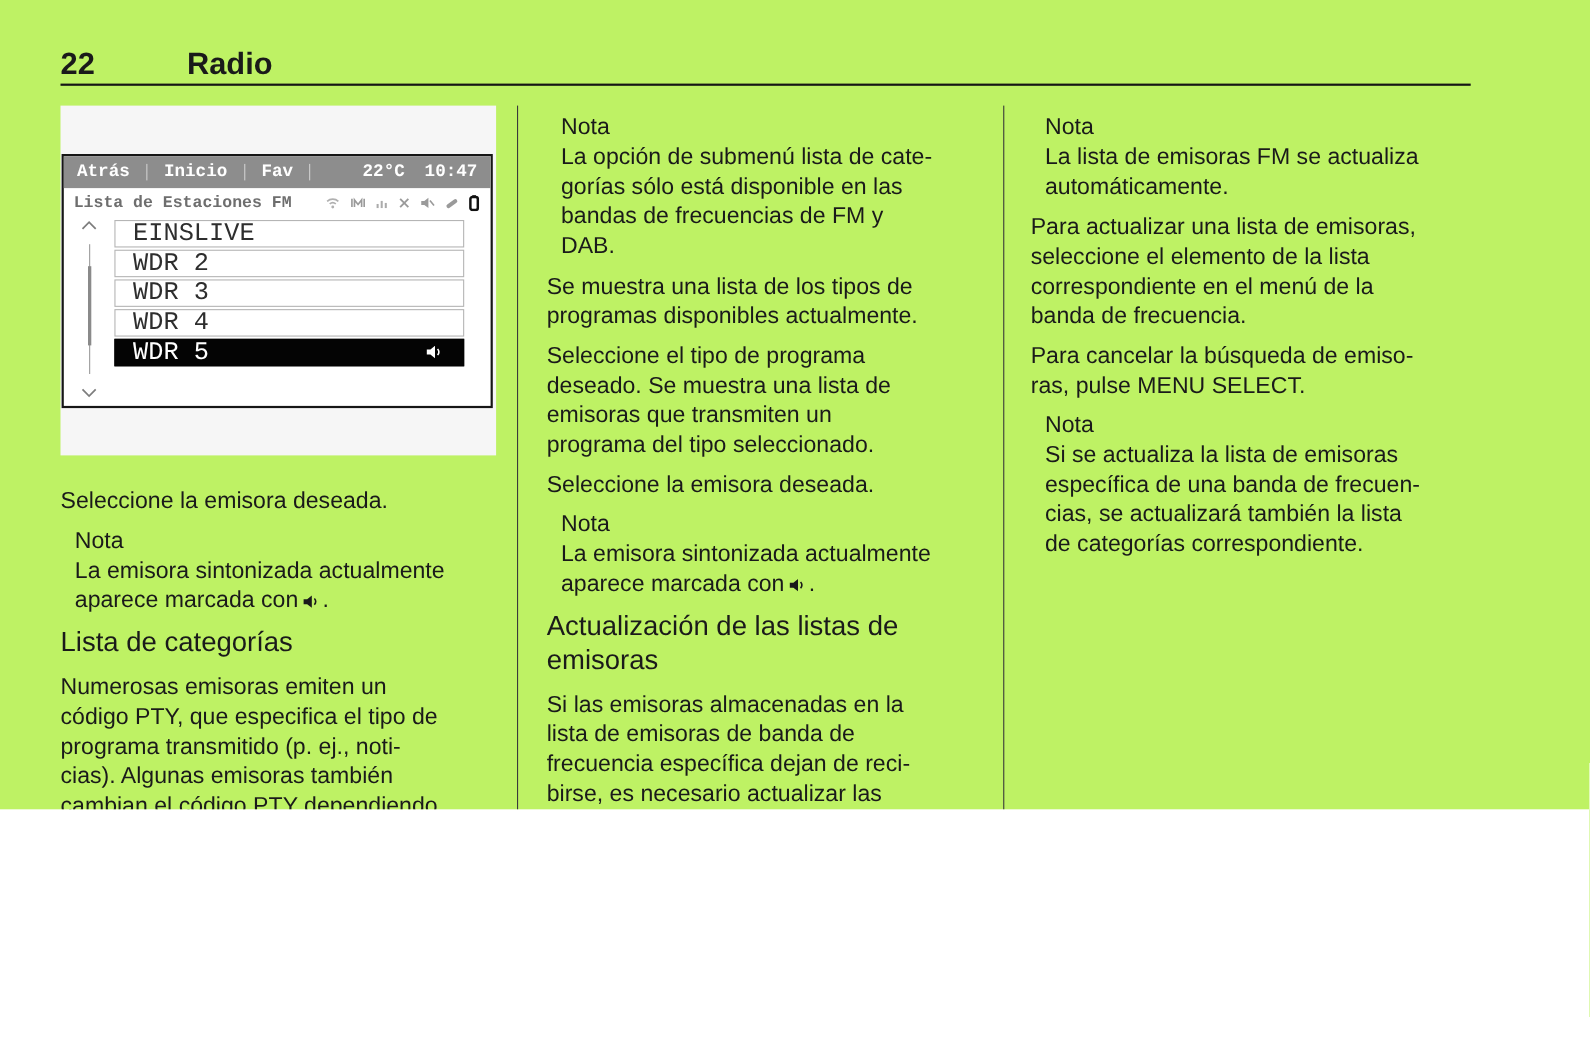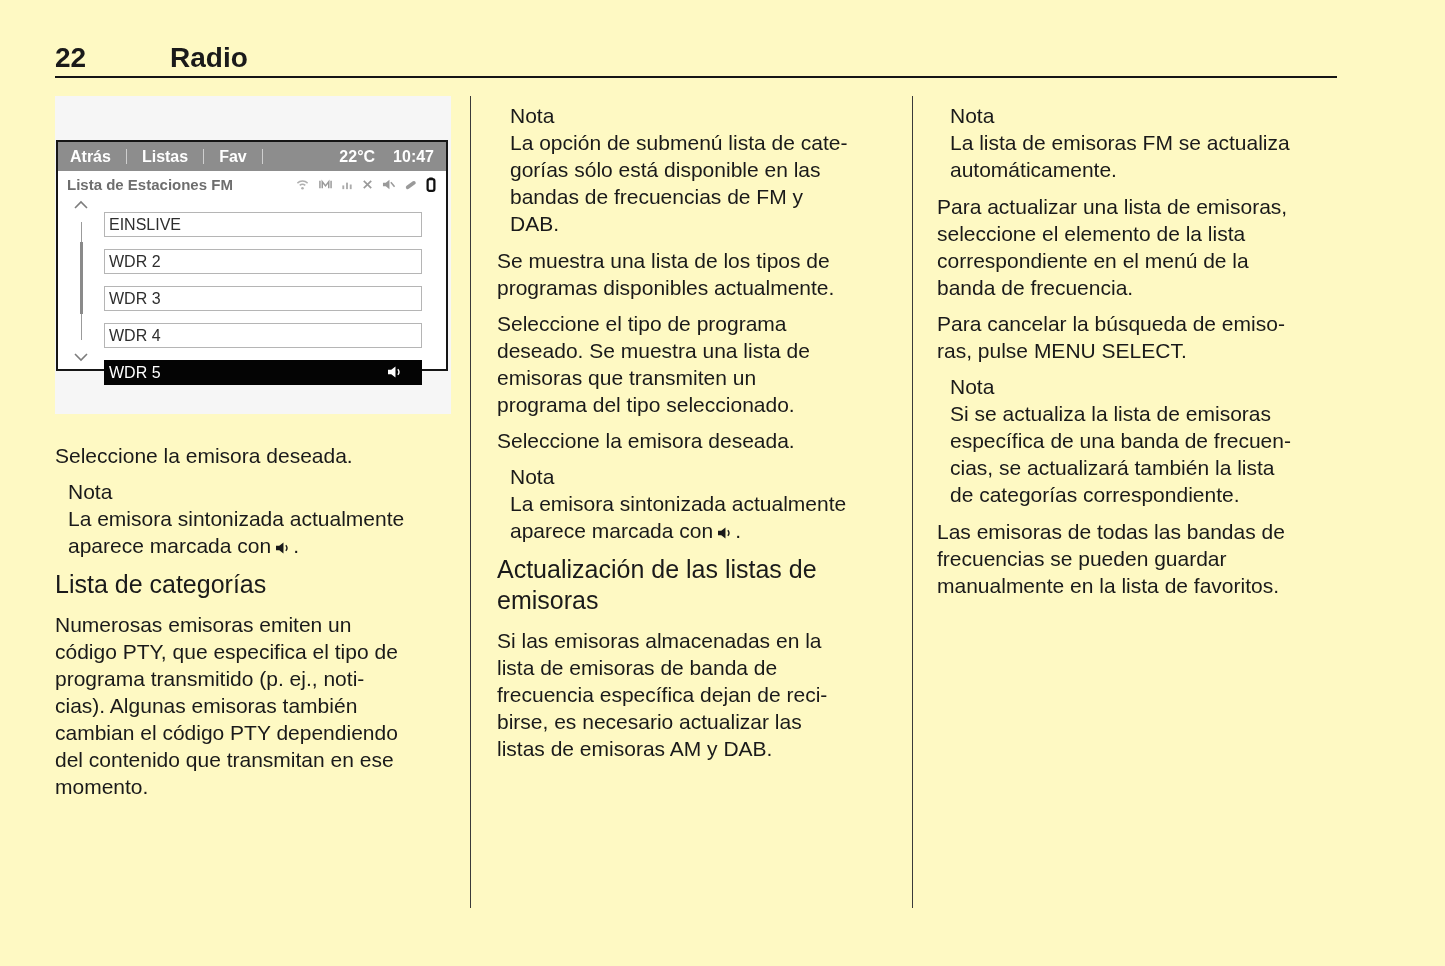--- a/index.html
+++ b/index.html
@@ -1,16 +1,16 @@
 <!DOCTYPE html>
 <html><head>
 <meta charset="utf-8">
 <style>
   html,body{margin:0;padding:0;background:#fff;}
-  .page{position:relative;width:1445px;height:966px;background:#fef9c3;overflow:hidden;
+  .page{position:relative;width:1445px;height:736px;background:#bef264;overflow:hidden;
         font-family:"Liberation Sans",sans-serif;color:#1a1a1a;}
 
   
   .page-num{position:absolute;left:55px;top:42px;font-size:28px;font-weight:700;}
   .chapter{position:absolute;left:170px;top:42px;font-size:28px;font-weight:700;}
   .header-rule{position:absolute;left:55px;top:76px;width:1282px;height:2px;background:#151515;}
 
   
   .col{position:absolute;top:96px;width:408px;font-size:21px;line-height:27px;}
   .col1{left:55px;}
@@ -22,40 +22,40 @@
 
   .para{margin:0 0 9px 0;white-space:pre-line;}
   .note{margin:4px 0 10px 13px;}
   .note-title{margin:0;}
   .note-body{margin:0;white-space:pre-line;}
   .h3{font-size:25px;line-height:31px;font-weight:400;margin:8px 0 11px 0;white-space:pre-line;}
   .h2big{font-size:30px;line-height:36px;font-weight:400;margin:10px 0 12px 0;}
   .spk{display:inline-block;vertical-align:-2px;margin:0 2px 0 4px;}
 
   
-  .figure{position:relative;width:396px;height:318px;background:#f6f6f6;margin:0 0 28px 0;}
+  .figure{position:relative;width:396px;height:318px;background:#f6f6f6;margin:0 0 28px 0;font-family:Liberation Mono, monospace;}
   .screen{position:absolute;left:1px;top:44px;width:392px;height:231px;box-sizing:border-box;
           border:2px solid #161616;background:#fff;}
   .titlebar{height:29px;background:#8d8d8d;color:#fff;display:flex;align-items:center;
             font-size:16px;font-weight:700;padding:0 12px;}
   .tb-item{margin-right:15px;}
   .tb-sep{width:1px;height:15px;background:#cfcfcf;margin-right:15px;}
   .tb-temp{margin-left:auto;margin-right:18px;}
   .statusbar{height:26px;display:flex;padding:0 10px 0 9px;}
   .status-title{font-size:15px;font-weight:700;color:#6e6e6e;}
   .sicons{margin-left:auto;display:flex;align-items:center;gap:8px;}
   .sico{display:inline-flex;align-items:center;}
   .screen-body{display:flex;padding-top:3px;}
   .gutter{width:46px;height:162px;display:flex;flex-direction:column;align-items:center;
           justify-content:space-between;}
   .track{position:relative;width:1px;height:118px;background:#9b9b9b;}
   .thumb{position:absolute;left:-1px;top:20px;width:3px;height:72px;background:#8a8a8a;}
   .station-list{width:318px;}
   .row{position:relative;display:flex;align-items:center;height:23px;border:1px solid #b5b5b5;
-       margin-bottom:2px;background:#fff;color:#2e2e2e;font-size:16px;padding:0 4px;margin-top:12px;}
+       margin-bottom:2px;background:#fff;color:#2e2e2e;font-size:23px;padding:0 16px;}
   .row.selected{background:#040404;border-color:#040404;color:#fff;}
   .row-spk{position:absolute;right:18px;top:4px;}
 </style>
 </head>
 <body>
 
 <div class="page">
 
   <div class="page-num">22</div>
   <div class="chapter">Radio</div>
@@ -65,21 +65,21 @@
   <div class="vdiv d2"></div>
 
   <div class="col col1">
 
     <div class="figure">
       <div class="screen">
 
         <div class="titlebar">
           <span class="tb-item">Atrás</span>
           <span class="tb-sep"></span>
-          <span class="tb-item">Listas</span>
+          <span class="tb-item">Inicio</span>
           <span class="tb-sep"></span>
           <span class="tb-item">Fav</span>
           <span class="tb-sep"></span>
           <span class="tb-temp">22°C</span>
           <span>10:47</span>
         </div>
 
         <div class="statusbar">
           <span class="status-title">Lista de Estaciones FM</span>
           <span class="sicons">
@@ -245,18 +245,15 @@
 ras, pulse MENU SELECT.</p>
 
     <div class="note">
       <p class="note-title">Nota</p>
       <p class="note-body">Si se actualiza la lista de emisoras
 específica de una banda de frecuen-
 cias, se actualizará también la lista
 de categorías correspondiente.</p>
     </div>
 
-    <p class="para">Las emisoras de todas las bandas de
-frecuencias se pueden guardar
-manualmente en la lista de favoritos.</p>
   </div>
 
 </div>
 
 </body></html>

